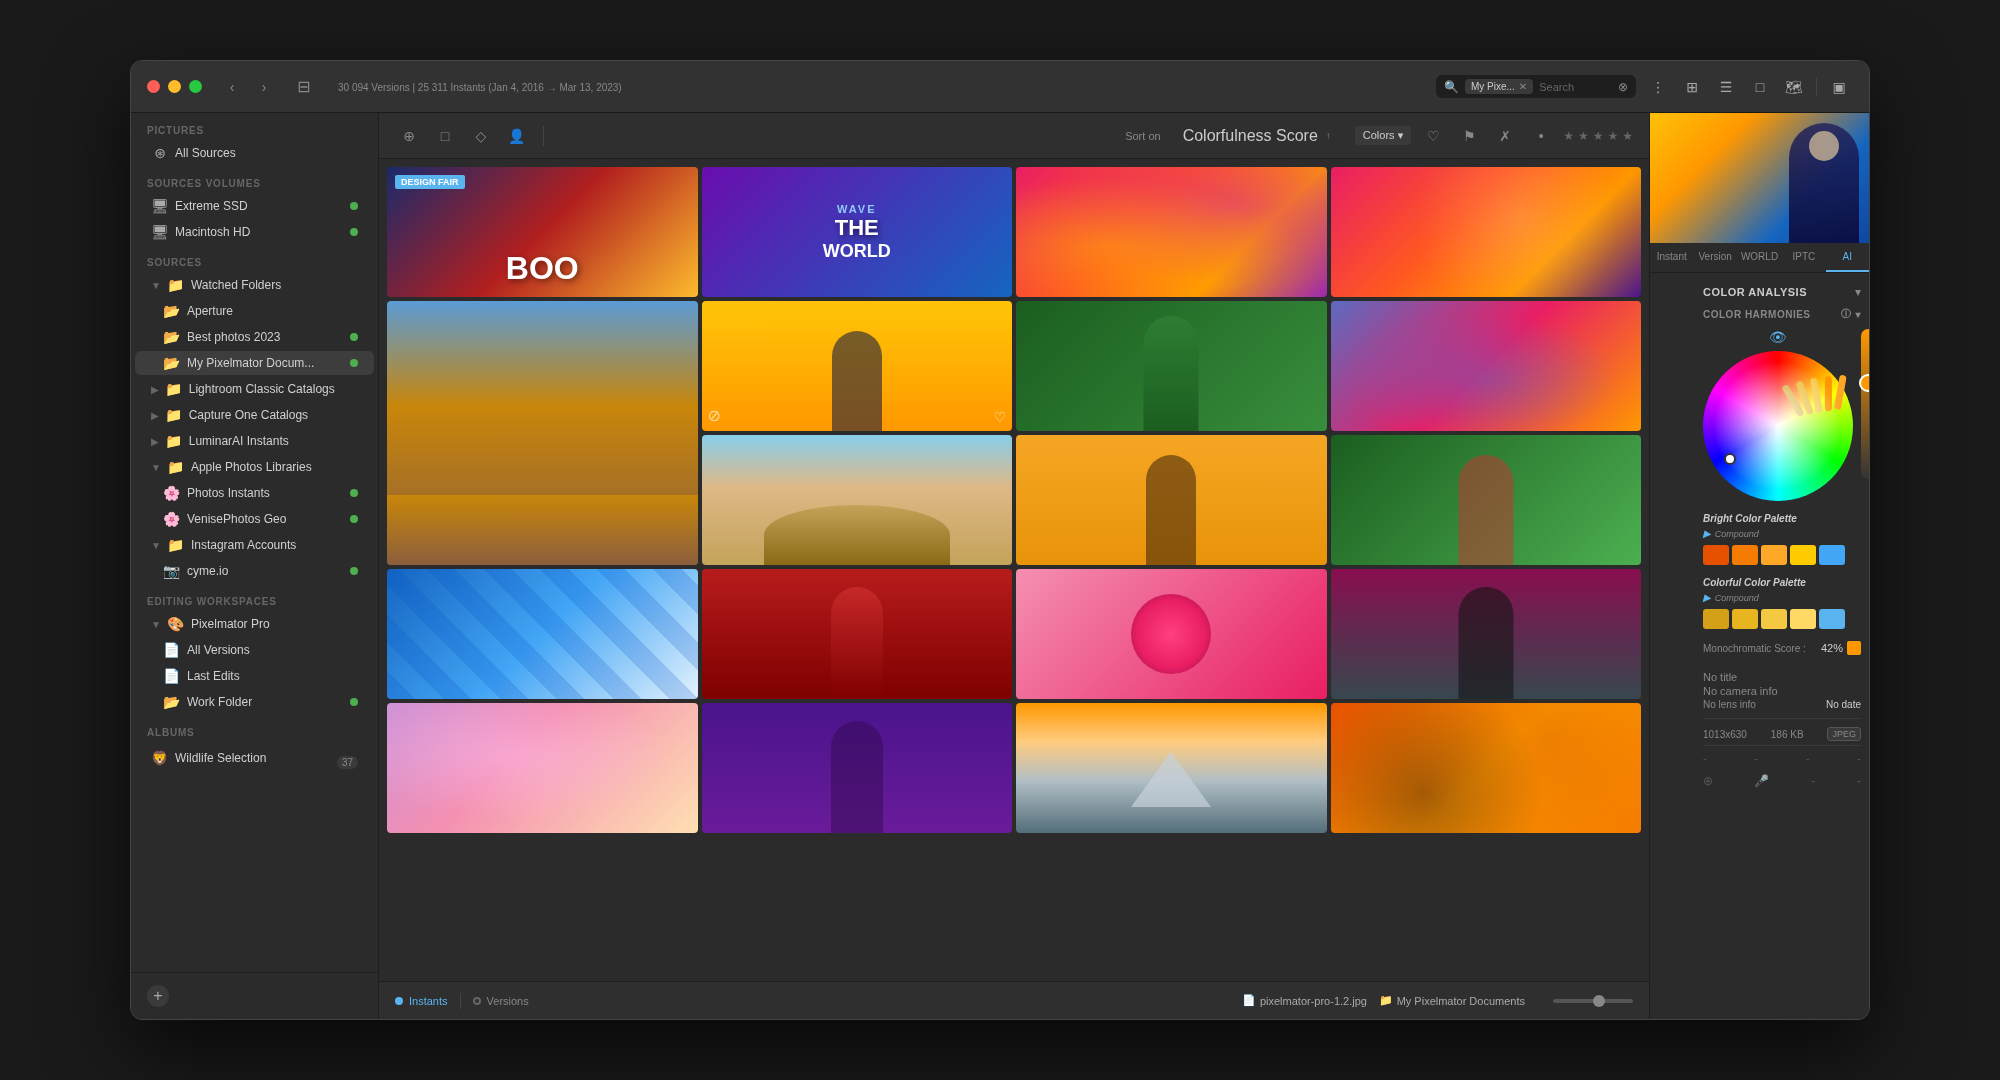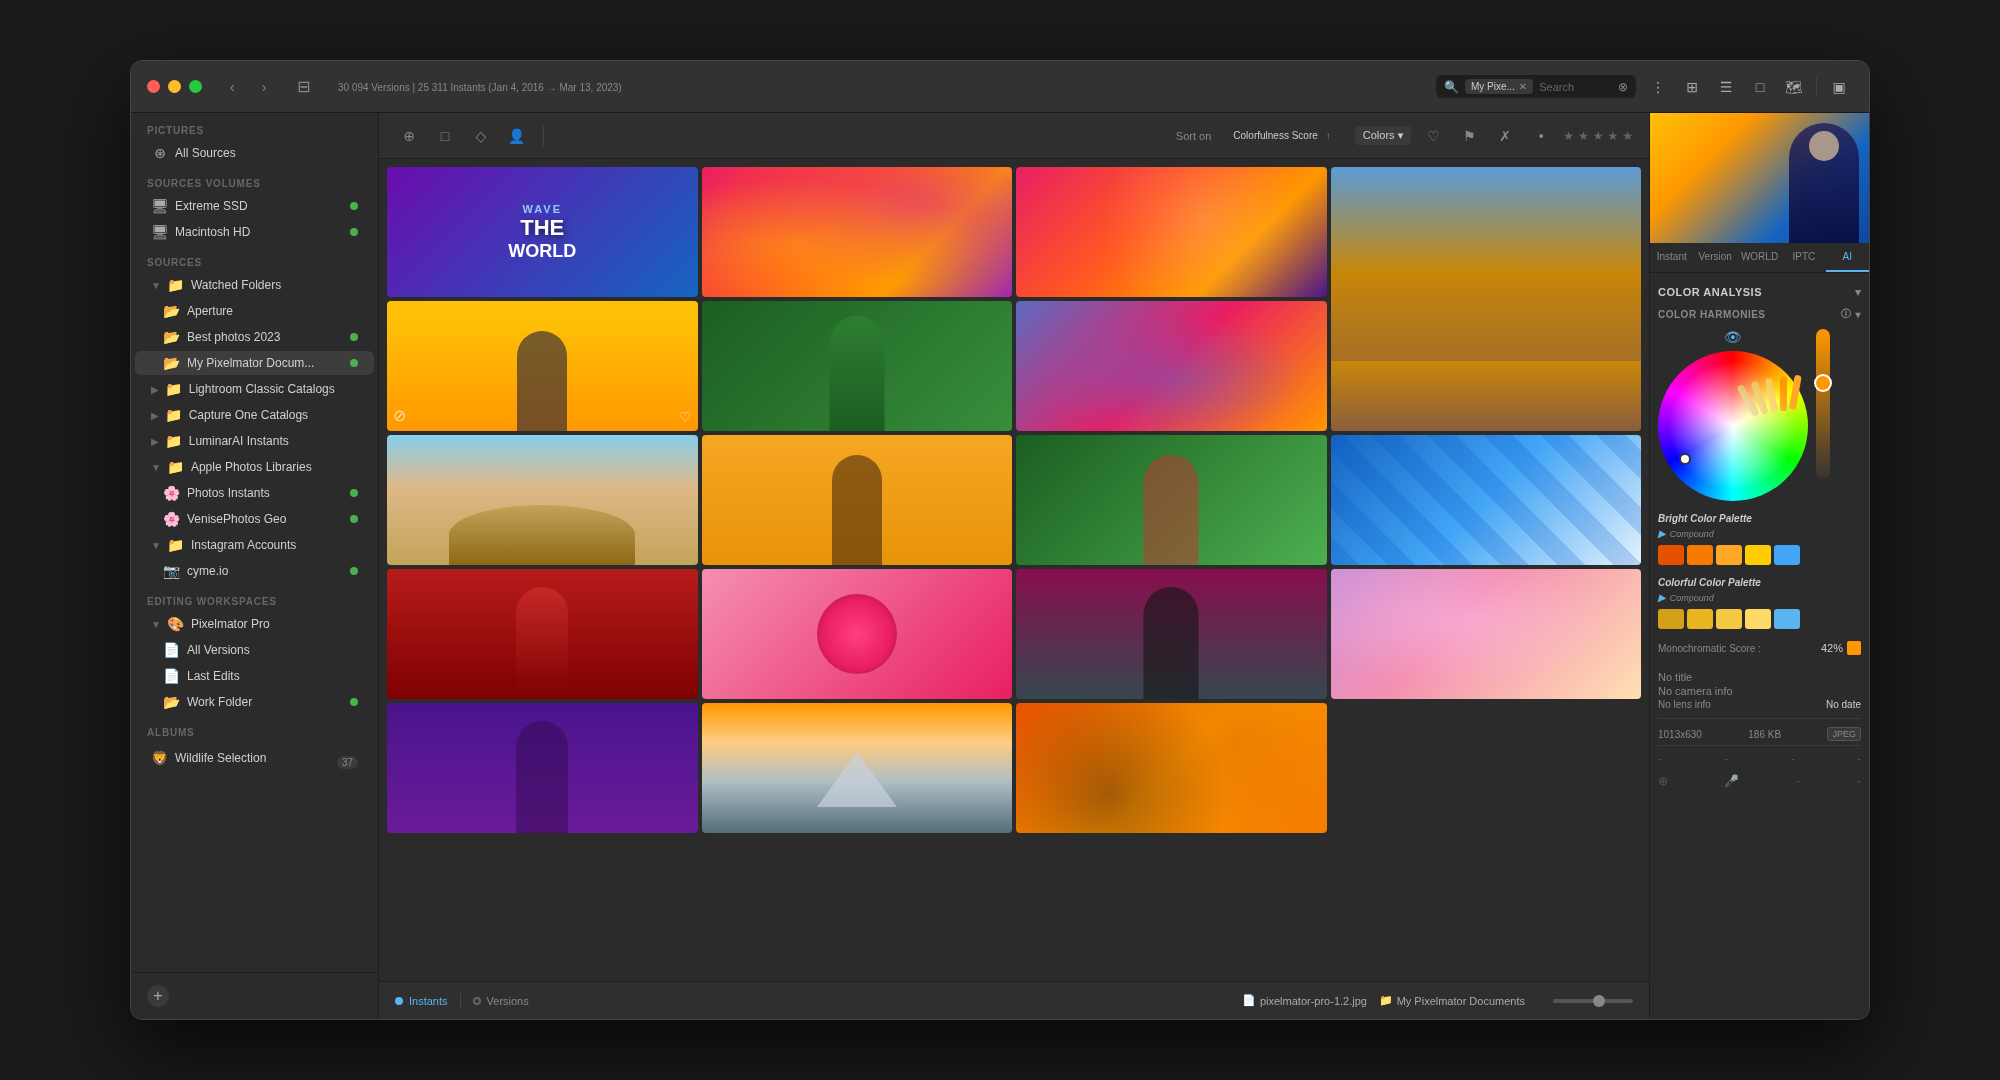--- a/index.html
+++ b/index.html
@@ -238,21 +238,21 @@
       display: flex;
       align-items: center;
       justify-content: center;
       color: #888;
       font-size: 14px;
       cursor: pointer;
     }
     .ct-divider { width: 1px; height: 20px; background: #444; margin: 0 4px; }
     .ct-spacer { flex: 1; }
     .sort-label { font-size: 11px; color: #888; }
-    .sort-value { font-size: 10px; color: #ccc; cursor: pointer; }
+    .sort-value { font-size: 16px; color: #ccc; cursor: pointer; }
     .sort-arrows { font-size: 10px; color: #888; }
     .colors-btn {
       display: flex;
       align-items: center;
       gap: 4px;
       padding: 3px 8px;
       border-radius: 4px;
       background: #3a3a3a;
       cursor: pointer;
       font-size: 11px;
@@ -401,20 +401,21 @@
       border-bottom: 2px solid transparent;
     }
     .inspector-tab.active {
       color: #5ab4f0;
       border-bottom-color: #5ab4f0;
     }
     .inspector-body {
       flex: 1;
       overflow-y: auto;
       padding: 8px;
+      margin-left: 45px;
     }
     .inspector-body::-webkit-scrollbar { width: 4px; }
     .inspector-body::-webkit-scrollbar-thumb { background: #444; border-radius: 2px; }
     .section-header {
       display: flex;
       align-items: center;
       justify-content: space-between;
       padding: 4px 0 8px;
     }
     .section-title {
@@ -789,20 +790,25 @@
           <span class="ct-star">★</span>
           <span class="ct-star">★</span>
           <span class="ct-star">★</span>
           <span class="ct-star">★</span>
           <span class="ct-star">★</span>
         </div>
       </div>
 
       <div class="photo-grid" style="grid-template-rows: repeat(5, 130px);">
 
+        <div class="photo-cell" style="background: linear-gradient(135deg, #1a2a6c 0%, #b21f1f 50%, #fdbb2d 100%); position:relative;">
+          <div class="design-fair-label">DESIGN FAIR</div>
+          <div style="position:absolute;bottom:10px;left:50%;transform:translateX(-50%);font-size:32px;font-weight:900;color:white;text-shadow:2px 2px 6px rgba(0,0,0,0.5);">BOO</div>
+          <div class="photo-overlay"></div>
+        </div>
         <div class="photo-cell" style="background: linear-gradient(135deg, #6a0dad 0%, #1565c0 100%); position:relative;">
           <div style="position:absolute;inset:0;display:flex;flex-direction:column;align-items:center;justify-content:center;">
             <div style="font-size:11px;font-weight:800;color:#90caf9;text-transform:uppercase;letter-spacing:2px;">WAVE</div>
             <div style="font-size:22px;font-weight:900;color:white;text-shadow:2px 2px 6px rgba(0,0,0,0.6);">THE</div>
             <div style="font-size:18px;font-weight:900;color:white;">WORLD</div>
           </div>
           <div class="photo-overlay"></div>
         </div>
         <div class="photo-cell" style="background: linear-gradient(135deg, #e91e63 0%, #ff5722 40%, #ff9800 70%, #9c27b0 100%); position:relative;">
           <div style="position:absolute;inset:0;background:radial-gradient(ellipse at 30% 60%, rgba(255,200,0,0.4) 0%, transparent 60%), radial-gradient(ellipse at 70% 30%, rgba(200,0,200,0.4) 0%, transparent 60%);"></div>

